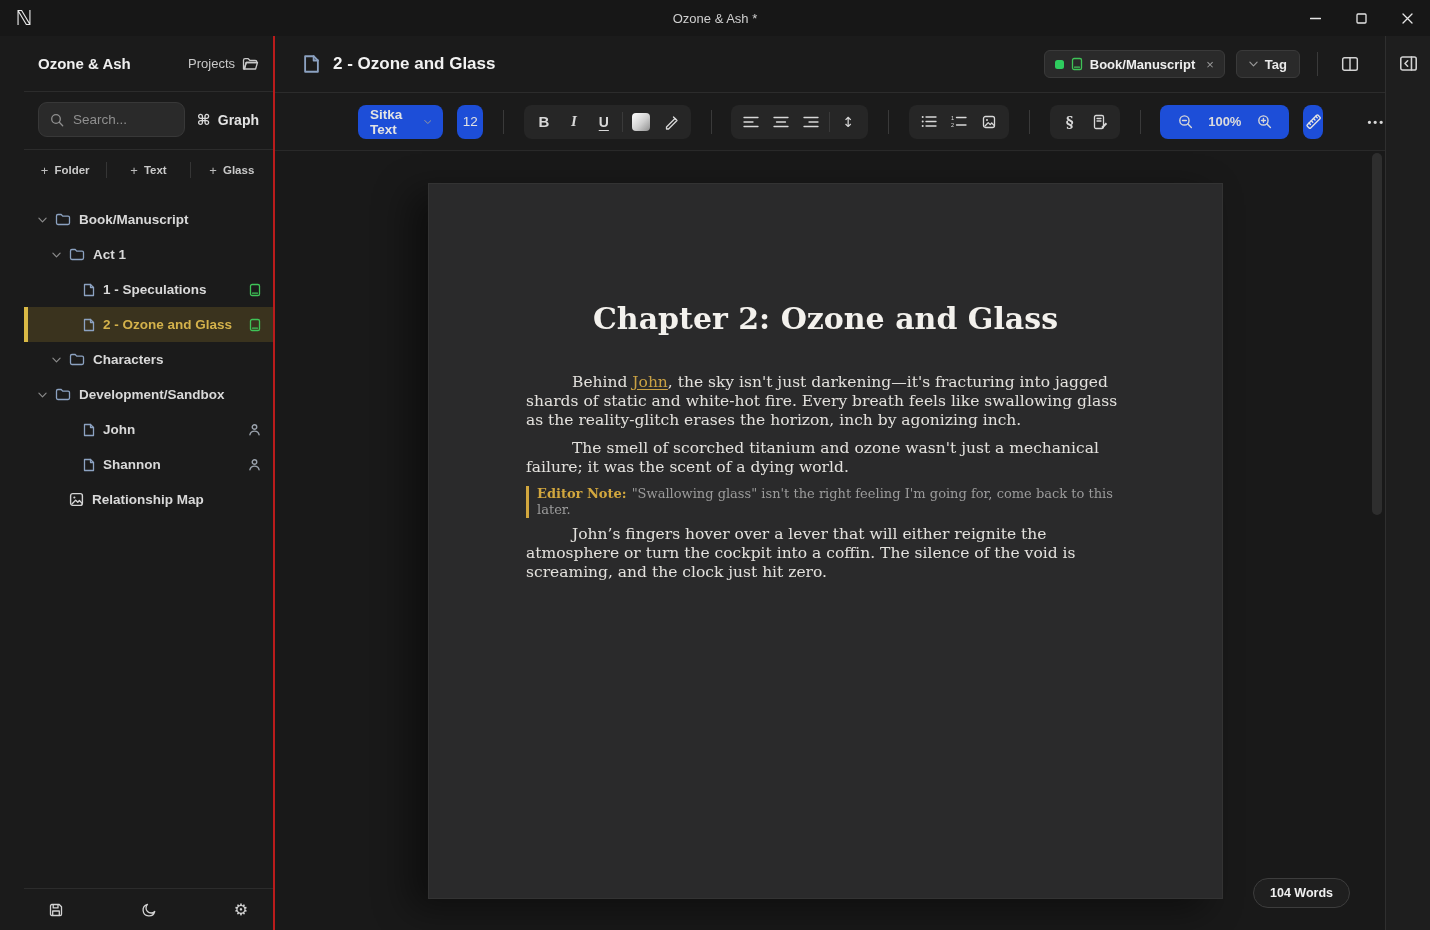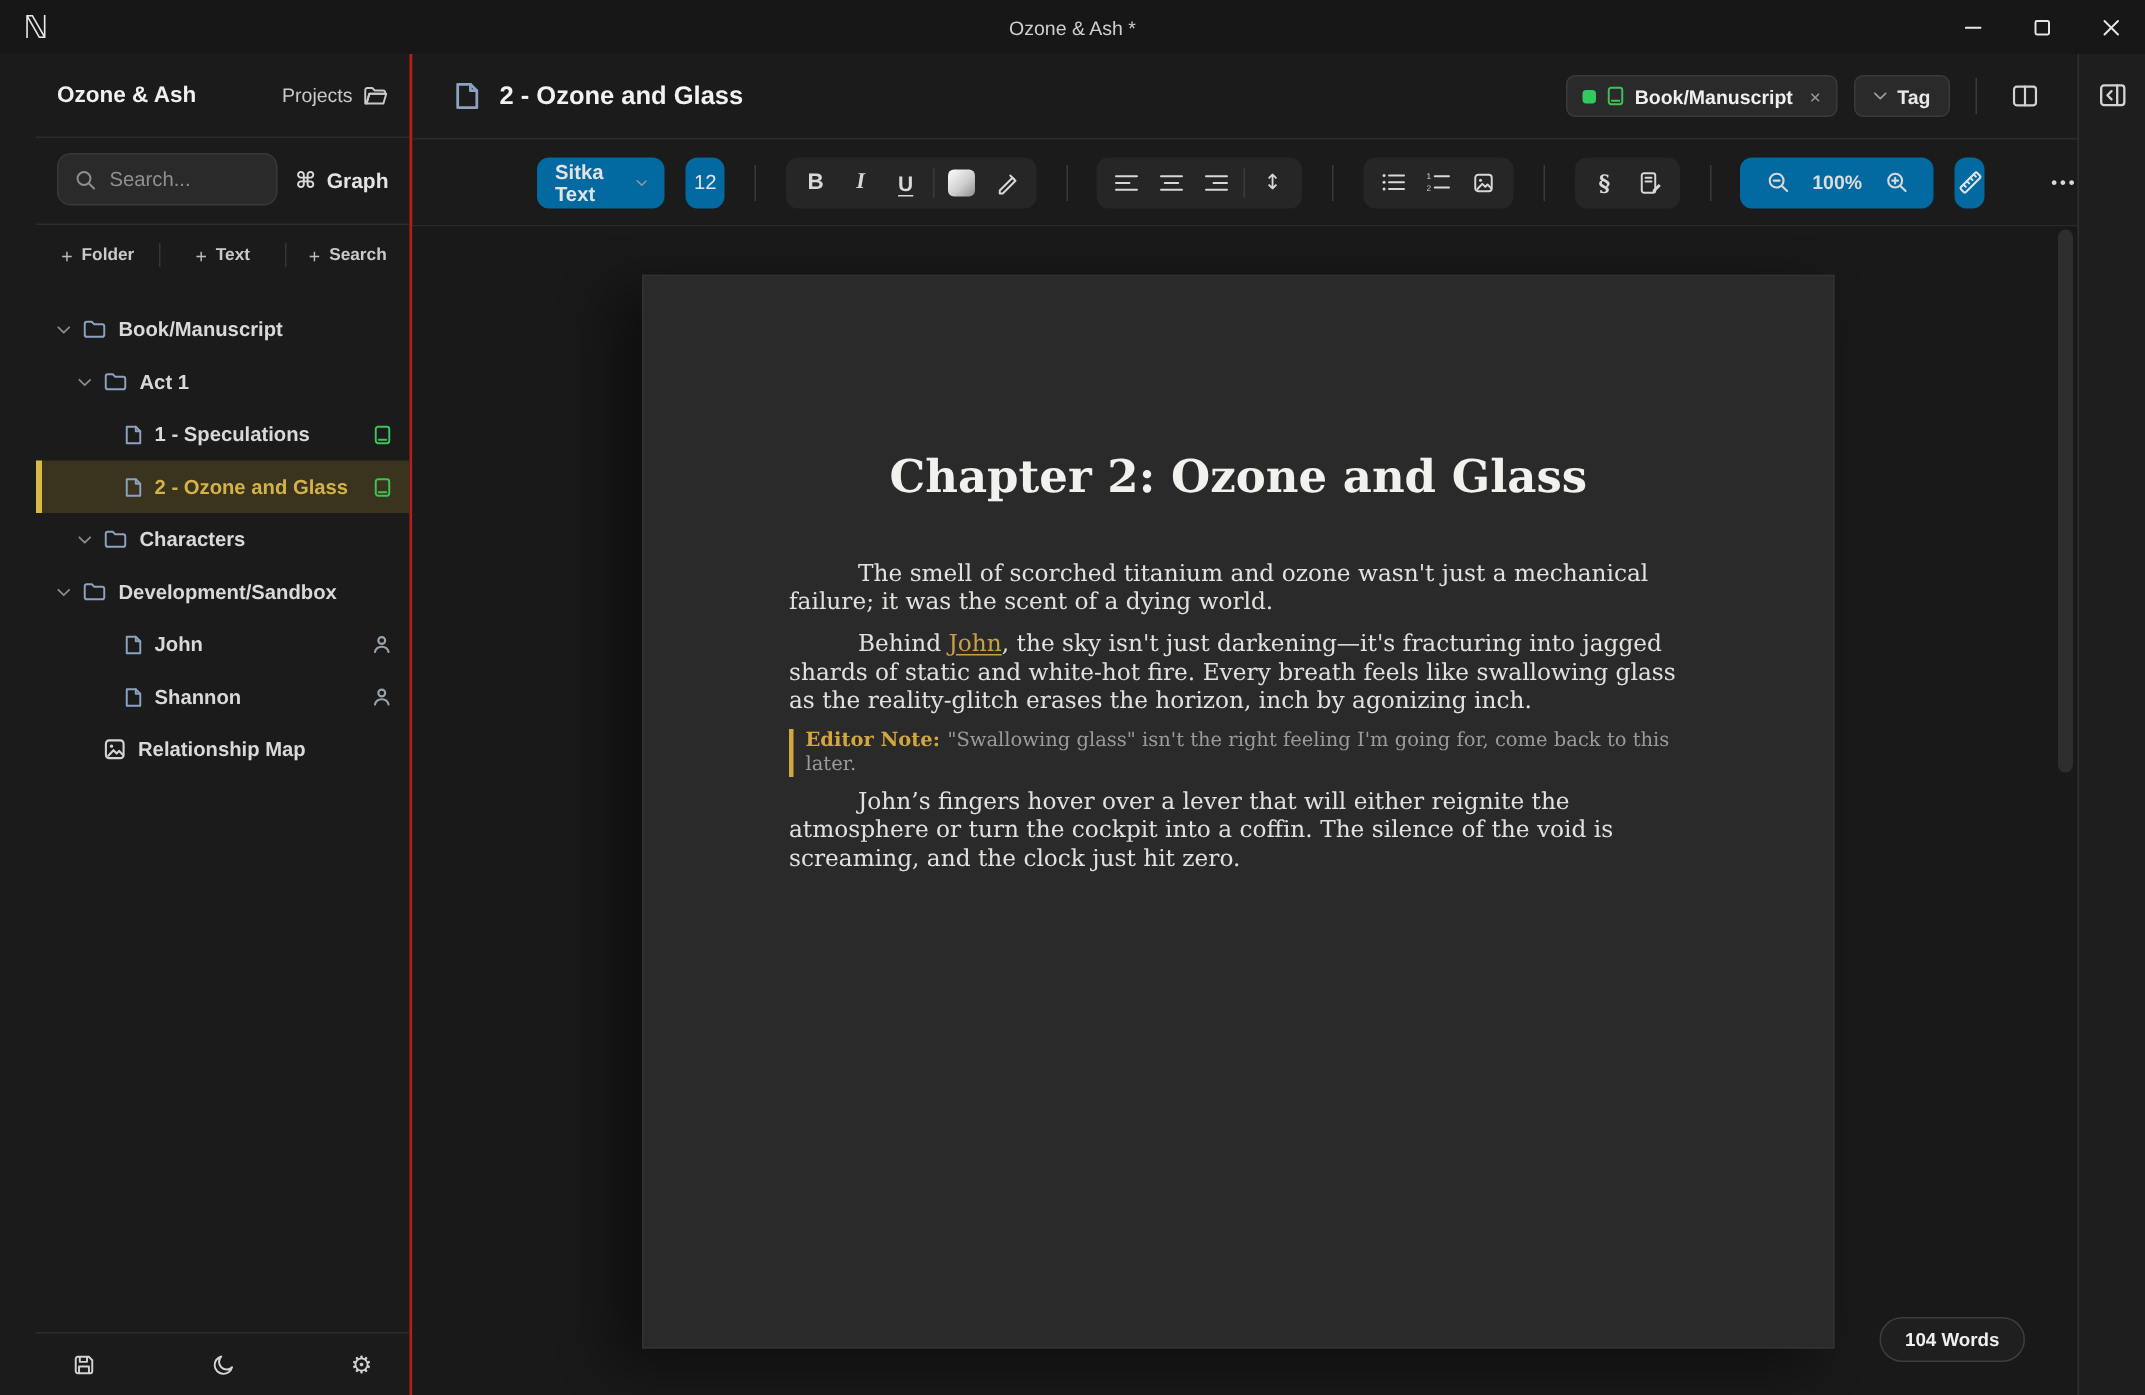--- a/index.html
+++ b/index.html
@@ -71,21 +71,21 @@
   .chip .clbl { font-size:13px; font-weight:700; color:#efefef; }
   .chip .x { font-size:13px; color:#9a9a9a; margin-left:4px; }
   .tag-btn { display:flex; align-items:center; gap:7px; height:28px; background:#2a2a2a; border:1px solid #3a3a3a;
     border-radius:6px; padding:0 12px; color:#e9e9e9; font-size:13px; font-weight:700; }
   .tag-btn .chev { color:#9a9a9a; }
   .hdiv { width:1px; height:24px; background:#3a3a3a; margin:0 6px; }
   .iconbtn { display:flex; align-items:center; justify-content:center; width:30px; height:30px; color:#d3d3d3; }
 
   
   .toolbar { height:58px; display:flex; align-items:center; padding-left:83px; border-bottom:1px solid #292929; gap:14px; }
-  .tb-box { height:34px; background:#0369a1; border-radius:8px; display:flex; align-items:center; color:#e3e3e3; }
+  .tb-box { height:34px; background:#1d4ed8; border-radius:8px; display:flex; align-items:center; color:#e3e3e3; }
   .font-sel { width:128px; padding:0 12px; font-size:13.5px; font-weight:600; justify-content:space-between; }
   .font-sel .chev { color:#9a9a9a; }
   .size-box { width:44px; justify-content:center; font-size:13.5px; font-weight:400; }
   .tb-group { height:34px; background:#262626; border-radius:8px; display:flex; align-items:center; padding:0 5px; }
   .tb-ib { width:30px; height:30px; display:flex; align-items:center; justify-content:center; color:#d8d8d8; }
   .tb-b { font-size:15px; font-weight:800; }
   .tb-i { font-size:15px; font-style:italic; font-family:"Liberation Serif", serif; font-weight:600; }
   .tb-u { font-size:14px; font-weight:600; text-decoration:underline; text-underline-offset:3px; }
   .swatch { width:18px; height:18px; border-radius:4px; background:linear-gradient(135deg,#ffffff 0%,#cfcfcf 55%,#8f8f8f 100%); }
   .mini-sep { width:1px; height:20px; background:#3a3a3a; margin:0 3px; }
@@ -175,21 +175,21 @@
         <span>Folder</span>
       </span>
       <span class="vsep"></span>
       <span class="new-btn">
         <span class="plus">+</span>
         <span>Text</span>
       </span>
       <span class="vsep"></span>
       <span class="new-btn">
         <span class="plus">+</span>
-        <span>Search</span>
+        <span>Glass</span>
       </span>
     </div>
 
     <div class="tree">
       <div class="row pad0">
         <svg class="ic chev" width="9" height="6" viewBox="0 0 10 6">
             <path d="M1 1l4 4 4-4"></path>
           </svg>
         <svg class="ic fold" width="16" height="13" viewBox="0 0 16 13">
             <path d="M1.5 2.9c0-.8.6-1.4 1.4-1.4h3.3l1.5 1.6h5.4c.8 0 1.4.6 1.4 1.4v5.6c0 .8-.6 1.4-1.4 1.4H2.9c-.8 0-1.4-.6-1.4-1.4z"></path>
@@ -437,22 +437,22 @@
               <path d="M4 6v2M7 6v2M10 6v2M13 6v2"></path>
             </g>
           </svg>
       </div>
       <span class="more-btn">•••</span>
     </div>
 
     <div class="canvas">
       <div class="page">
         <div class="chap-title">Chapter 2: Ozone and Glass</div>
+        <p><span>Behind </span><span class="wiki-link">John</span><span>, the sky isn't just darkening—it's fracturing into jagged shards of static and white-hot fire. Every breath feels like swallowing glass as the reality-glitch erases the horizon, inch by agonizing inch.</span></p>
         <p>The smell of scorched titanium and ozone wasn't just a mechanical failure; it was the scent of a dying world.</p>
-        <p><span>Behind </span><span class="wiki-link">John</span><span>, the sky isn't just darkening—it's fracturing into jagged shards of static and white-hot fire. Every breath feels like swallowing glass as the reality-glitch erases the horizon, inch by agonizing inch.</span></p>
         <p class="ed-note"><span class="nlabel">Editor Note:</span><span>"Swallowing glass" isn't the right feeling I'm going for, come back to this later.</span></p>
         <p>John’s fingers hover over a lever that will either reignite the atmosphere or turn the cockpit into a coffin. The silence of the void is screaming, and the clock just hit zero.</p>
       </div>
       <div class="scroll-thumb"></div>
       <div class="word-pill">104 Words</div>
     </div>
   </div>
 
   <div class="rail">
     <span class="iconbtn">

